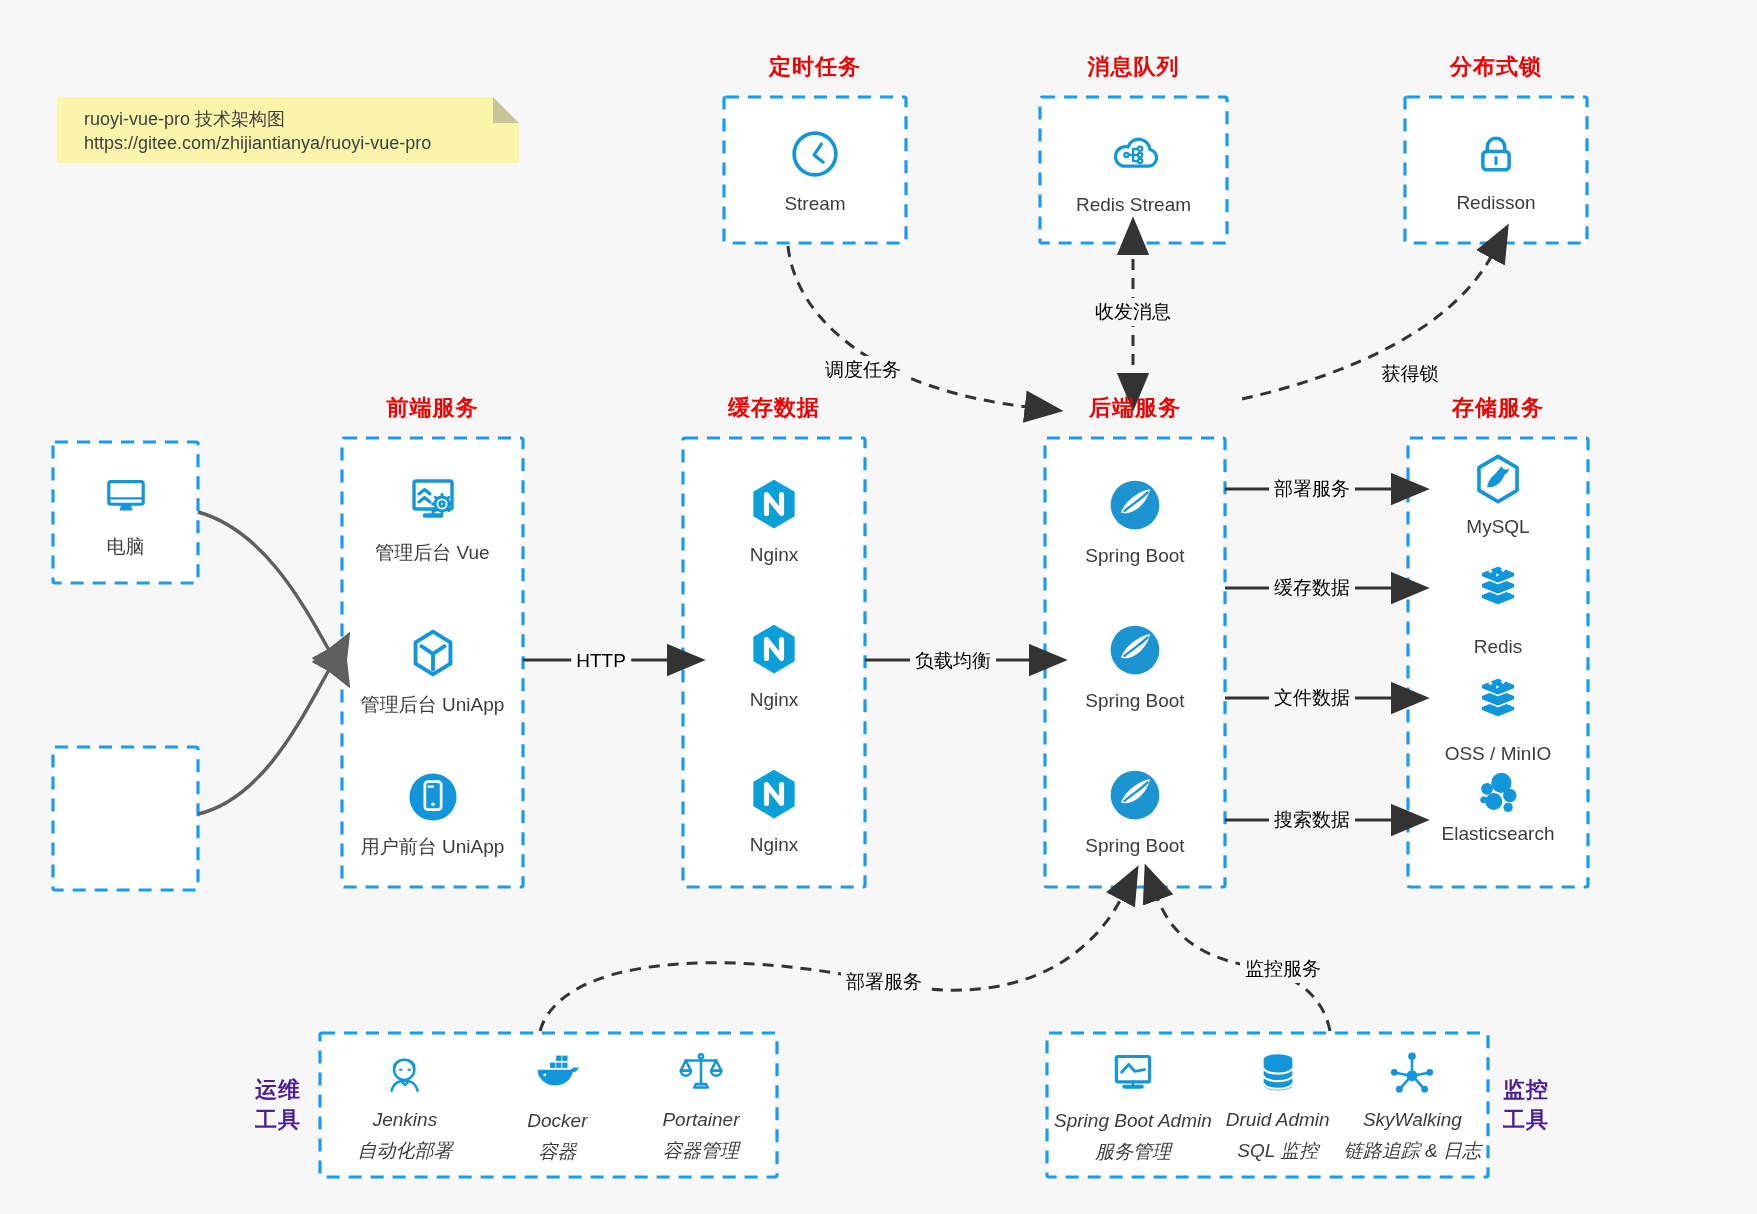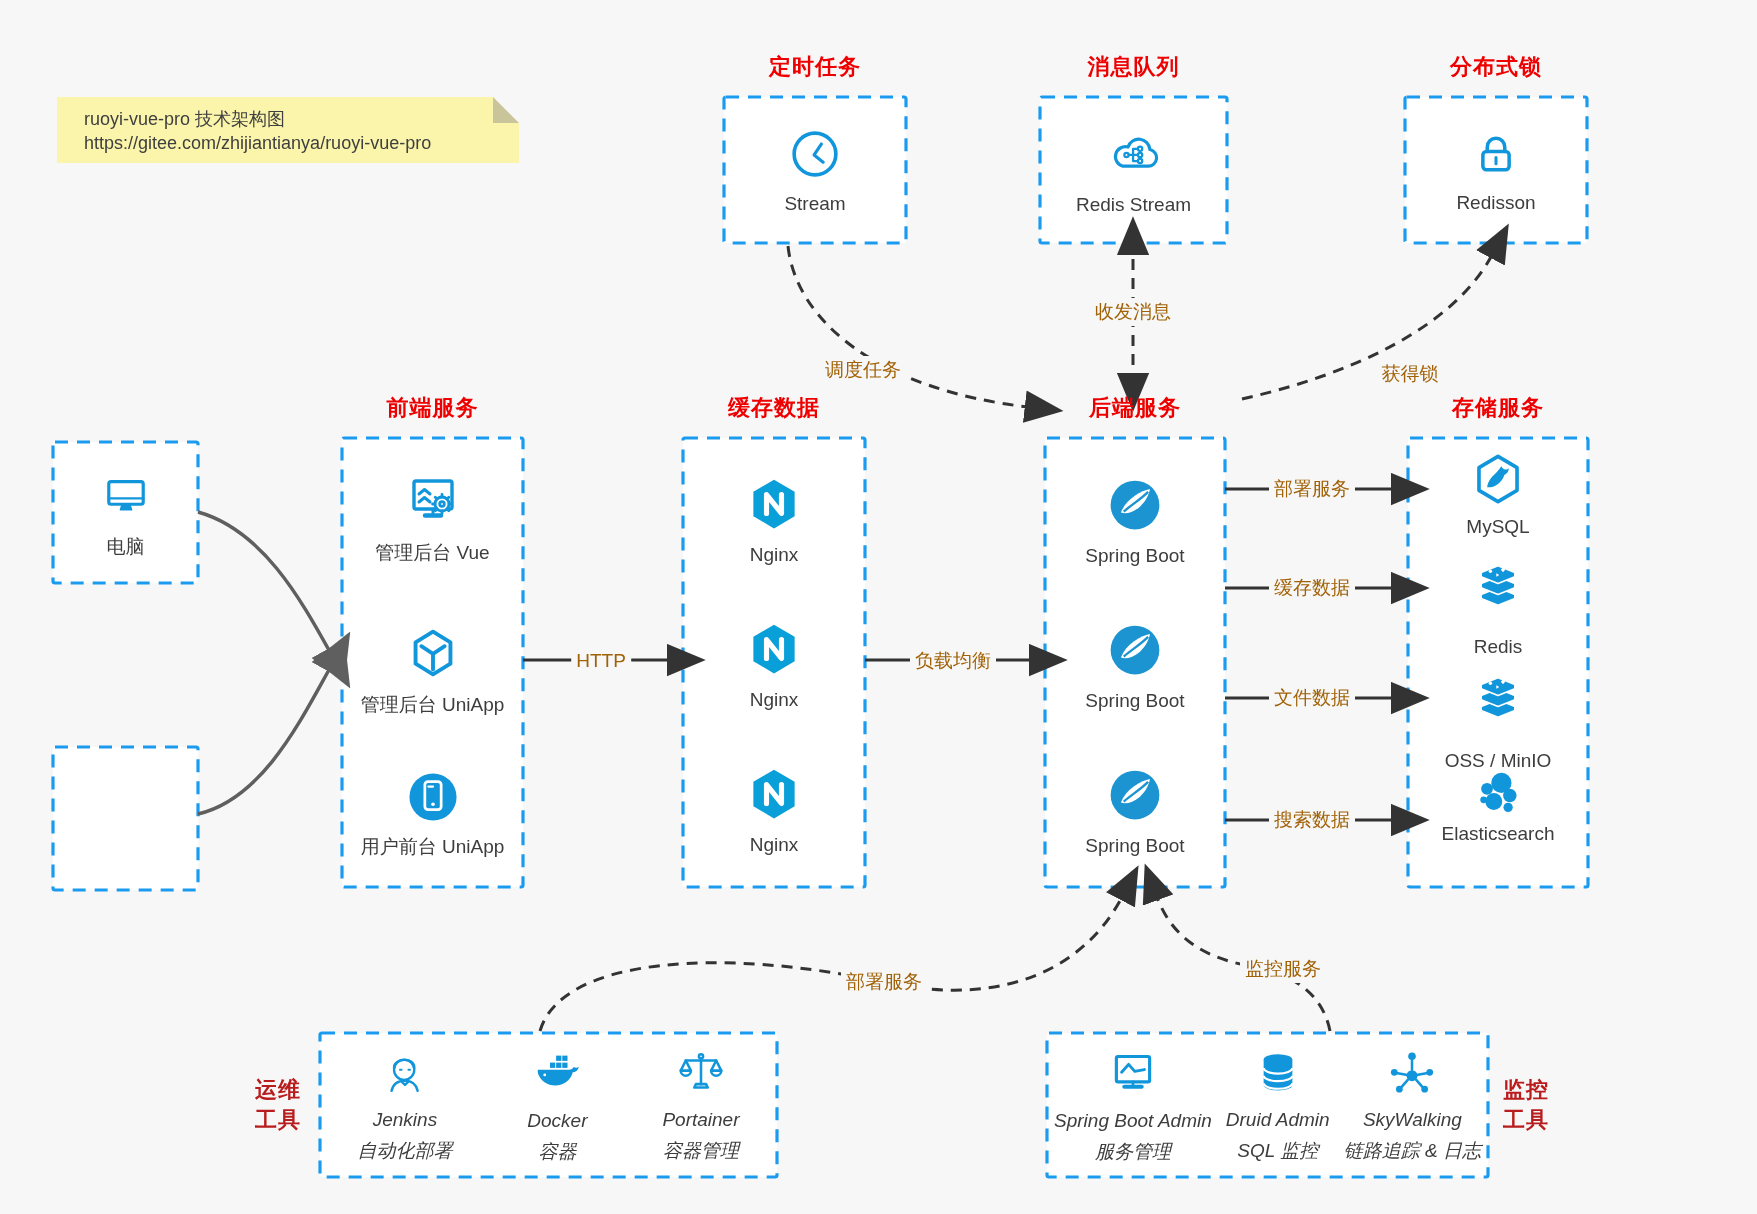--- a/index.html
+++ b/index.html
@@ -5,22 +5,22 @@
   html,body{margin:0;padding:0;background:#f7f7f8;}
   .canvas{position:relative;width:1757px;height:1214px;background:#f7f7f8;
           font-family:"Liberation Sans","DejaVu Sans",sans-serif;color:#3d3d3d;overflow:hidden;}
   .wires{position:absolute;left:0;top:0;pointer-events:none;}
   .dbox{position:absolute;pointer-events:none;}
   .single{display:flex;flex-direction:column;align-items:center;justify-content:center;gap:9px;}
   .node{display:flex;flex-direction:column;align-items:center;gap:9px;}
   .abs-node{position:absolute;left:0;width:100%;}
   .nlabel{font-size:19px;color:#3d3d3d;white-space:nowrap;line-height:23px;}
   .gtitle{position:absolute;color:#ee0000;font-size:22px;font-weight:bold;text-align:center;letter-spacing:1px;}
-  .sidetitle{position:absolute;color:#b91c1c;font-size:22px;font-weight:bold;text-align:center;line-height:30px;letter-spacing:1px;}
-  .elabel{position:absolute;transform:translate(-50%,-50%);font-size:19px;color:#a16207;
+  .sidetitle{position:absolute;color:#4c1d95;font-size:22px;font-weight:bold;text-align:center;line-height:30px;letter-spacing:1px;}
+  .elabel{position:absolute;transform:translate(-50%,-50%);font-size:19px;color:#000000;
           background:#f7f7f8;padding:1px 5px;white-space:nowrap;}
   .note{position:absolute;left:57px;top:97px;width:462px;height:66px;background:#fbf5ab;
         padding:10px 0 0 27px;box-sizing:border-box;font-size:18px;line-height:24px;color:#3f3f3f;}
   .note .fold{position:absolute;top:0;right:0;width:0;height:0;border-style:solid;border-width:13px;
         border-color:#f7f7f8 #f7f7f8 #c9c49a #c9c49a;}
   .trio{display:flex;align-items:center;justify-content:space-around;font-style:italic;}
   .trio .node{gap:6px;}
   .trio .nlabel{line-height:25px;text-align:center;}
   .icon{display:flex;align-items:center;justify-content:center;}
 </style>
@@ -259,21 +259,21 @@
             <path d="M12 29 L32 21 L52 29 V34 L32 42 L12 34 Z"></path>
             <path d="M12 16 L32 8 L52 16 V21 L32 29 L12 21 Z"></path>
           </g>
           <circle cx="23" cy="14.5" r="2" fill="#ffffff"></circle>
           <path d="M38 9.5 l2.6 3.1 -2.6 3.1 -2.6 -3.1 Z" fill="#ffffff"></path>
           <path d="M30 17 l3.4 2 -3.4 2 Z" fill="#ffffff"></path>
         </svg>
       </span>
       <span class="nlabel">Redis</span>
     </div>
-    <div class="node abs-node" style="top:233px;gap:24px">
+    <div class="node abs-node" style="top:233px;gap:17px">
       <span class="icon">
         <svg width="54" height="54" viewBox="0 0 64 64">
           <g fill="#1296db" stroke="#ffffff" stroke-width="2" stroke-linejoin="round">
             <path d="M12 42 L32 34 L52 42 V47 L32 55 L12 47 Z"></path>
             <path d="M12 29 L32 21 L52 29 V34 L32 42 L12 34 Z"></path>
             <path d="M12 16 L32 8 L52 16 V21 L32 29 L12 21 Z"></path>
           </g>
           <circle cx="23" cy="14.5" r="2" fill="#ffffff"></circle>
           <path d="M38 9.5 l2.6 3.1 -2.6 3.1 -2.6 -3.1 Z" fill="#ffffff"></path>
           <path d="M30 17 l3.4 2 -3.4 2 Z" fill="#ffffff"></path>

